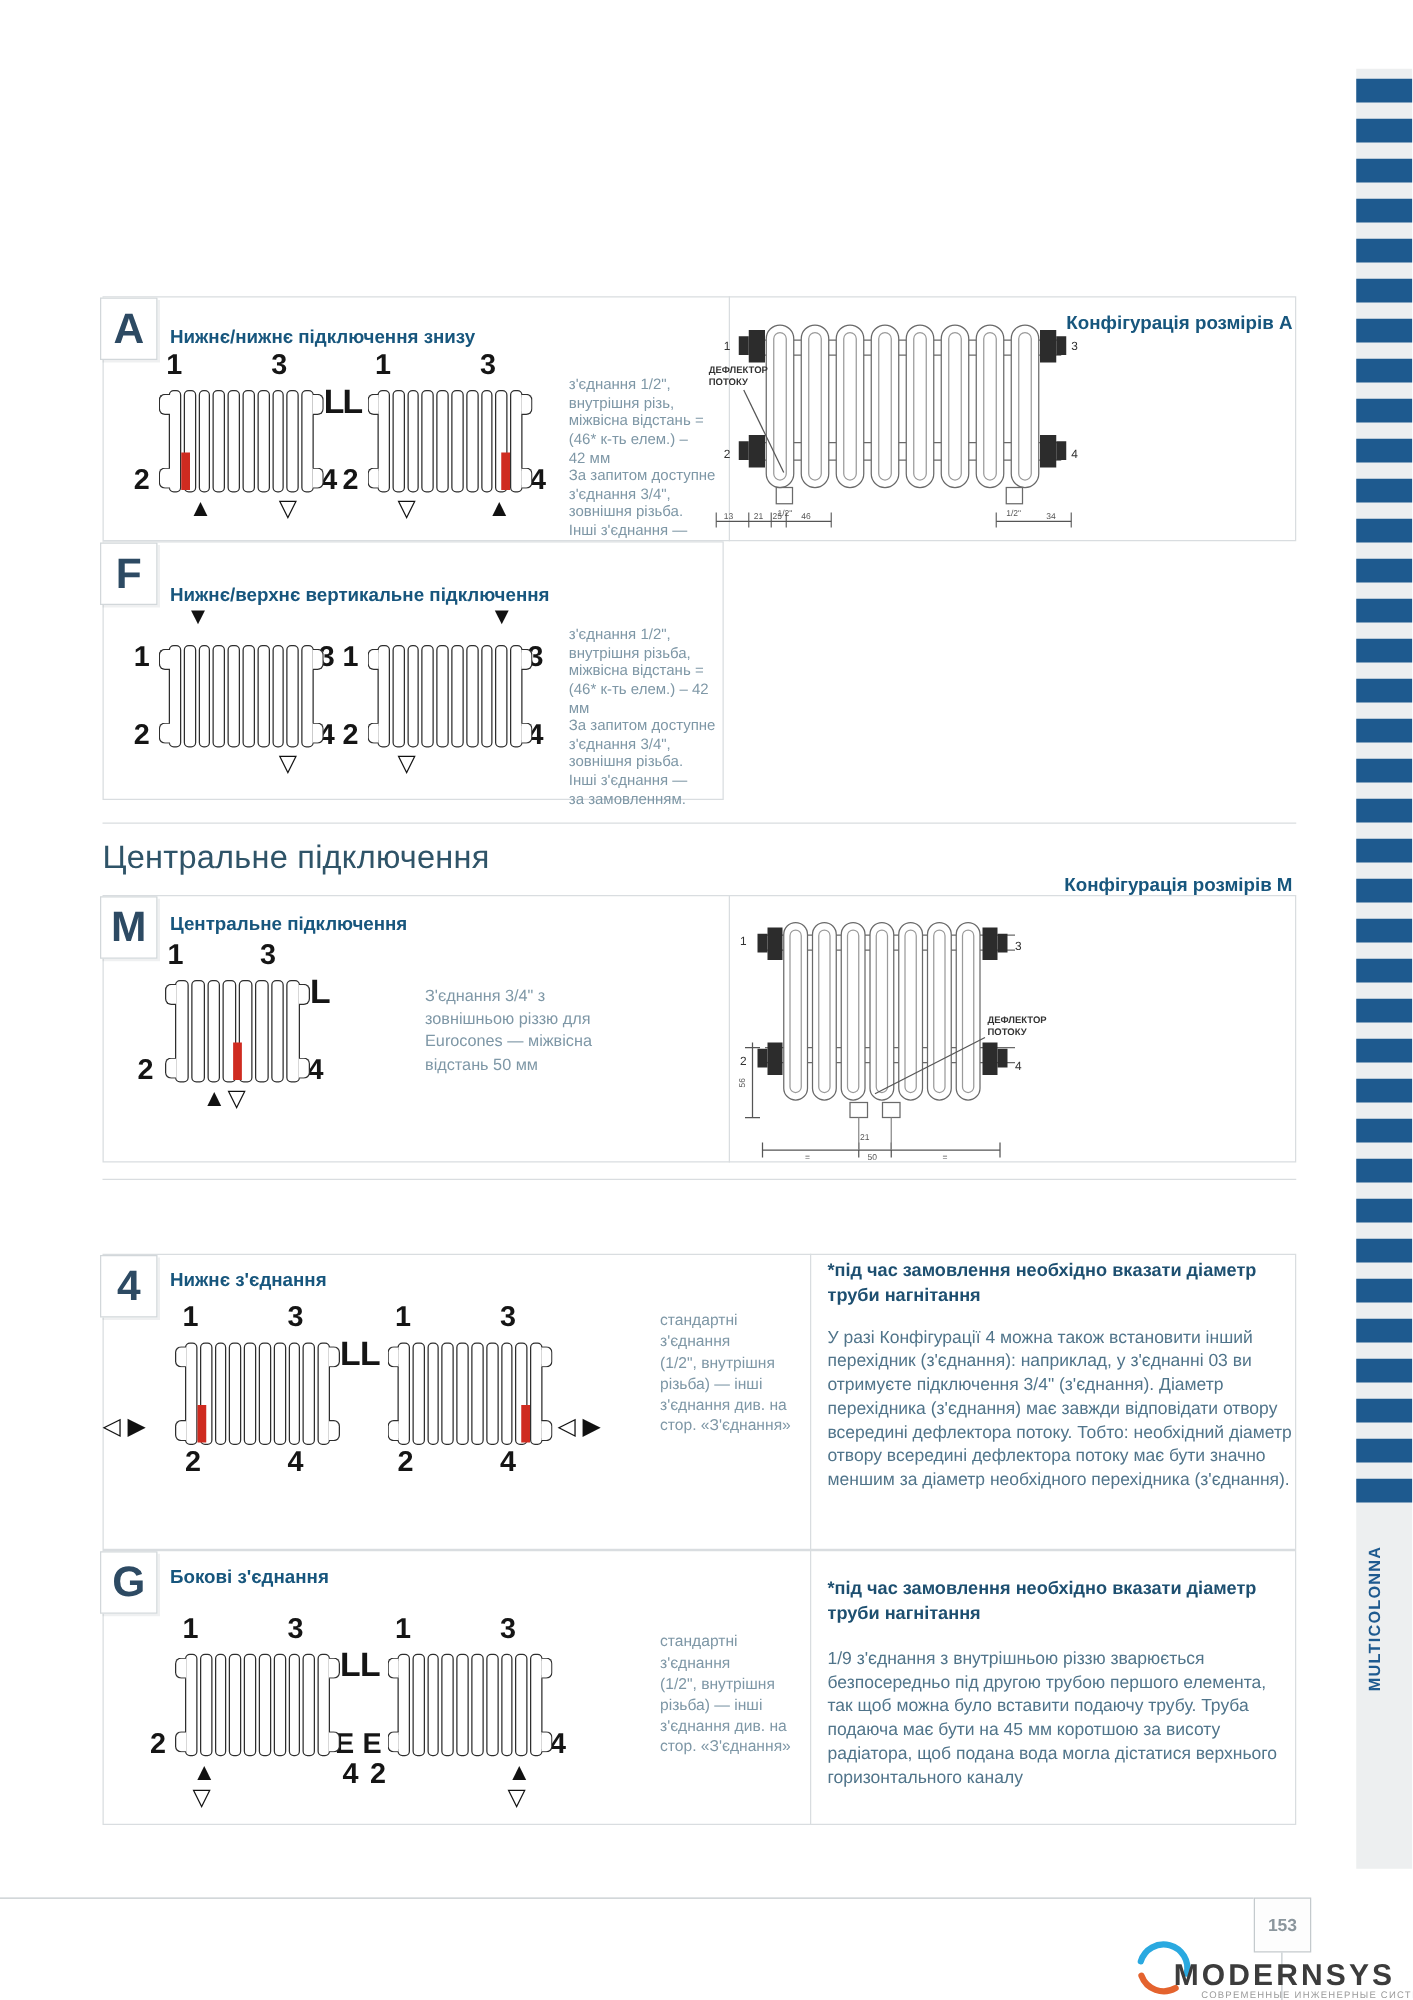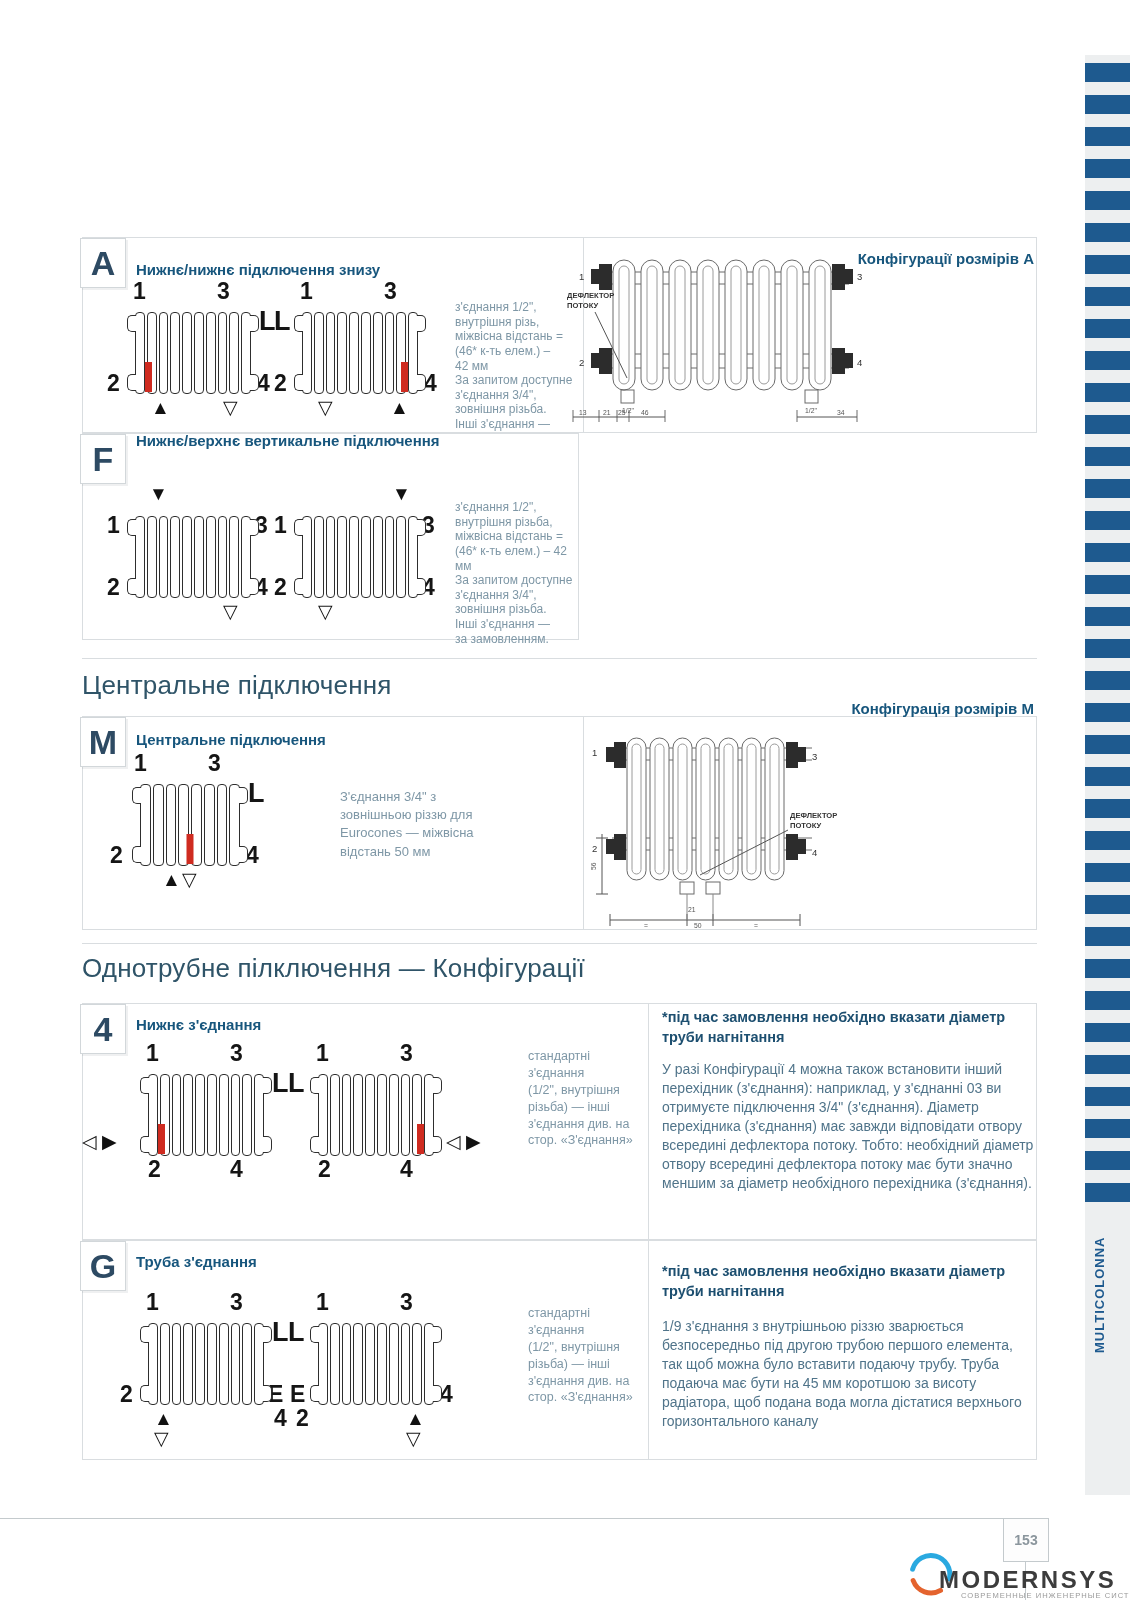--- a/index.html
+++ b/index.html
@@ -65,21 +65,21 @@
 </style>
 </head>
 <body>
 
 <div id="page">
 
   <div class="box" style="left:82px;top:237px;width:955px;height:196px"></div>
   <div class="vline" style="left:583px;top:237px;height:196px"></div>
   <div class="letterbox" style="left:80px;top:238px">A</div>
   <div class="sectitle" style="left:136px;top:261px">Нижнє/нижнє підключення знизу</div>
-  <div class="confttl" style="left:690px;top:250px;width:344px">Конфігурації розмірів А</div>
+  <div class="confttl" style="left:690px;top:250px;width:344px">Конфігурація розмірів А</div>
 
   <div class="rad" style="left:105px;top:284px">
     <span class="cnum" style="left:28px;top:-4px">1</span>
     <span class="cnum" style="left:112px;top:-4px">3</span>
     <span class="cnum" style="left:2px;top:88px">2</span>
     <span class="cnum" style="left:152px;top:88px">4</span>
     <span class="lbl" style="left:154px;top:24px">L</span>
     <div class="radiator">
       <div class="rcols">
           <div class="rcol"></div>
@@ -192,21 +192,21 @@
     <text class="ddim" x="240" y="163">1/2"</text>
     <text class="ddim" x="14" y="165">13</text>
     <text class="ddim" x="38" y="165">21</text>
     <text class="ddim" x="53" y="165">25</text>
     <text class="ddim" x="76" y="165">46</text>
     <text class="ddim" x="272" y="165">34</text>
   </svg>
 
   <div class="box" style="left:82px;top:433px;width:497px;height:207px"></div>
   <div class="letterbox" style="left:80px;top:434px">F</div>
-  <div class="sectitle" style="left:136px;top:432px">Нижнє/верхнє вертикальне підключення</div>
+  <div class="sectitle" style="left:136px;top:468px">Нижнє/верхнє вертикальне підключення</div>
 
   <div class="rad" style="left:105px;top:480px">
     <span class="tri" style="left:44px;top:4px">▼</span>
     <span class="cnum" style="left:2px;top:34px">1</span>
     <span class="cnum" style="left:150px;top:34px">3</span>
     <span class="cnum" style="left:2px;top:96px">2</span>
     <span class="cnum" style="left:150px;top:96px">4</span>
     <div class="radiator" style="top:36px">
       <div class="rcols">
           <div class="rcol"></div>
@@ -351,21 +351,20 @@
     <text class="ddef" x="210" y="88">ДЕФЛЕКТОР</text>
     <text class="ddef" x="210" y="98">ПОТОКУ</text>
     <text class="ddim" transform="rotate(-90 16 140)" x="16" y="140">56</text>
     <text class="ddim" x="108" y="182">21</text>
     <text class="ddim" x="114" y="198">50</text>
     <text class="ddim" x="64" y="198">=</text>
     <text class="ddim" x="174" y="198">=</text>
   </svg>
 
   <div class="hline" style="left:82px;top:943px;width:955px"></div>
-  <div class="bigheading" style="left:82px;top:953px">Однотрубне пілключення — Конфігурації</div>
 
   <div class="box" style="left:82px;top:1003px;width:955px;height:237px"></div>
   <div class="vline" style="left:648px;top:1003px;height:237px"></div>
   <div class="letterbox" style="left:80px;top:1004px">4</div>
   <div class="sectitle" style="left:136px;top:1016px">Нижнє з'єднання</div>
 
   <div class="rad" style="left:118px;top:1046px">
     <span class="cnum" style="left:28px;top:-4px">1</span>
     <span class="cnum" style="left:112px;top:-4px">3</span>
     <span class="cnum" style="left:30px;top:112px">2</span>
@@ -430,21 +429,21 @@
 стор. «З'єднання»</div>
 
   <div class="rcolumn" style="left:662px;top:1008px">
     <div class="warn">*під час замовлення необхідно вказати діаметр труби нагнітання</div>
     <div class="para">У разі Конфігурації 4 можна також встановити інший перехідник (з'єднання): наприклад, у з'єднанні 03 ви отримуєте підключення 3/4" (з'єднання). Діаметр перехідника (з'єднання) має завжди відповідати отвору всередині дефлектора потоку. Тобто: необхідний діаметр отвору всередині дефлектора потоку має бути значно меншим за діаметр необхідного перехідника (з'єднання).</div>
   </div>
 
   <div class="box" style="left:82px;top:1240px;width:955px;height:220px"></div>
   <div class="vline" style="left:648px;top:1240px;height:220px"></div>
   <div class="letterbox" style="left:80px;top:1241px">G</div>
-  <div class="sectitle" style="left:136px;top:1253px">Труба з'єднання</div>
+  <div class="sectitle" style="left:136px;top:1253px">Бокові з'єднання</div>
 
   <div class="rad" style="left:118px;top:1295px">
     <span class="cnum" style="left:28px;top:-4px">1</span>
     <span class="cnum" style="left:112px;top:-4px">3</span>
     <span class="cnum" style="left:2px;top:88px">2</span>
     <span class="cnum" style="left:150px;top:88px">E</span>
     <span class="cnum" style="left:156px;top:112px">4</span>
     <span class="lbl" style="left:154px;top:24px">L</span>
     <div class="radiator">
       <div class="rcols">

